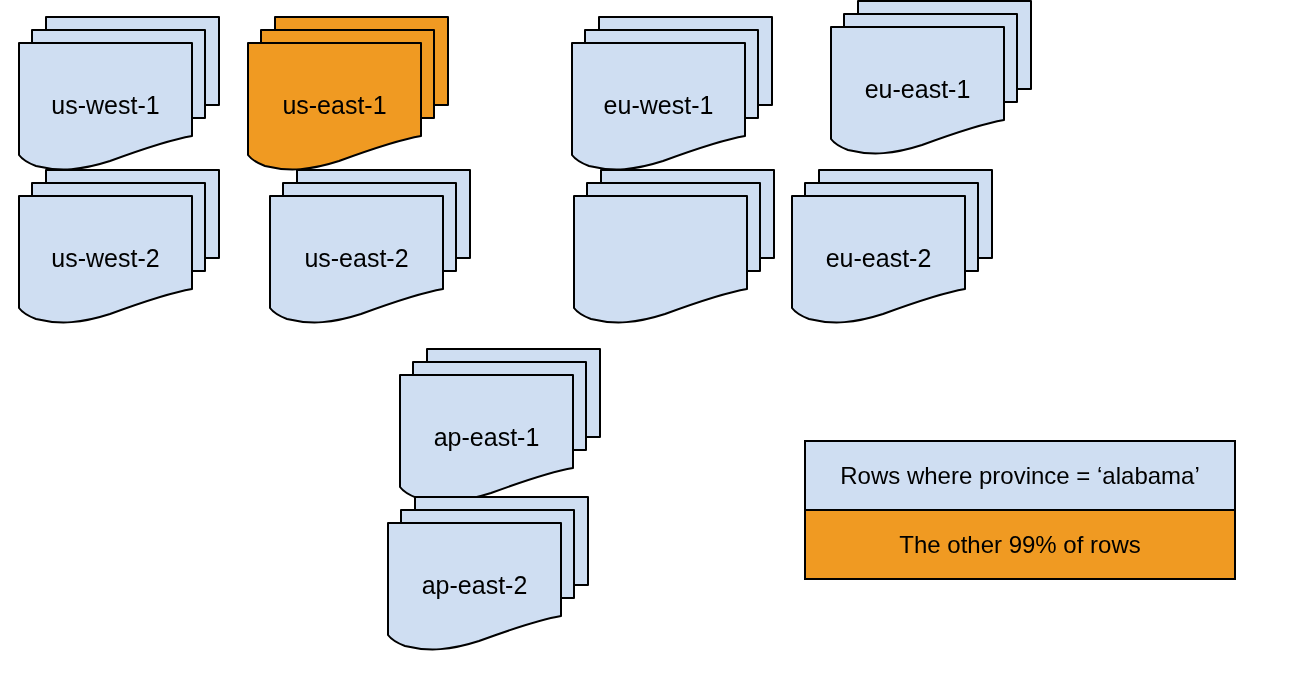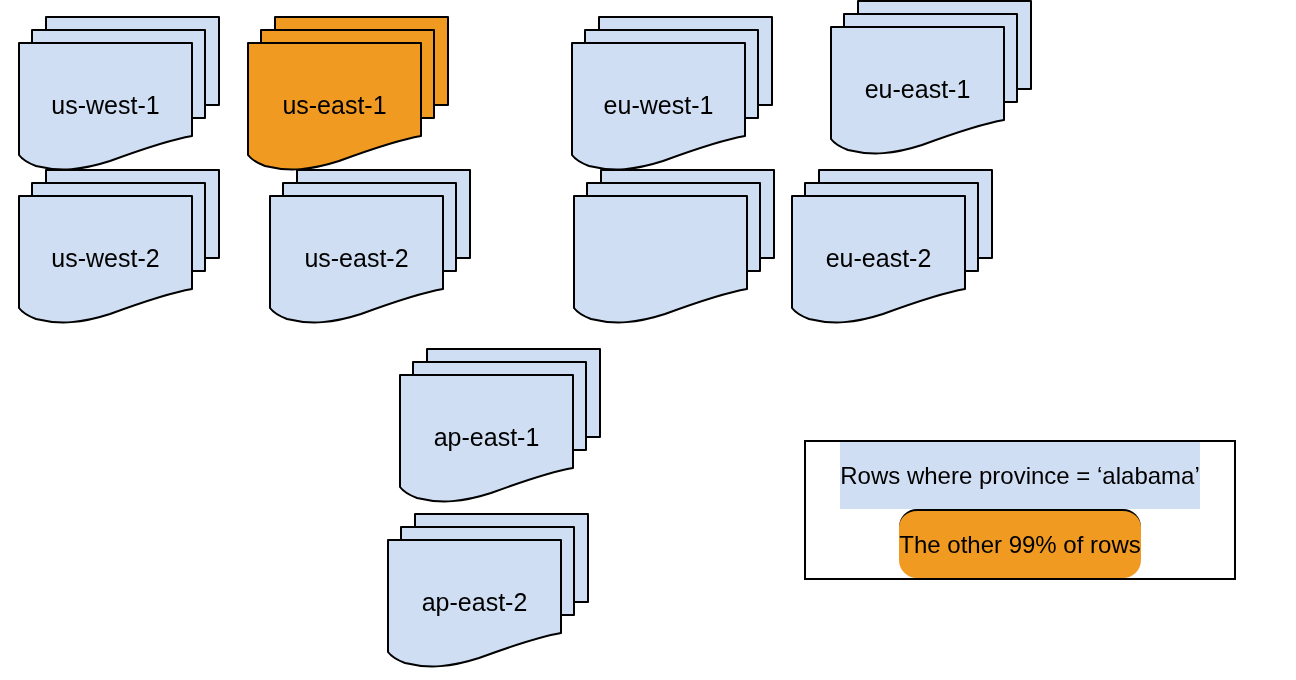--- a/index.html
+++ b/index.html
@@ -49,44 +49,43 @@
   
   .pos-us-west-1 { left: 18px;  top: 16px; }
   .pos-us-east-1 { left: 247px; top: 16px; }
   .pos-eu-west-1 { left: 571px; top: 16px; }
   .pos-eu-east-1 { left: 801px; top: 0; margin-left: 29px; }
   .pos-us-west-2 { left: 18px;  top: 169px; }
   .pos-us-east-2 { left: 235px; top: 169px; margin-left: 34px; }
   .pos-eu-west-2 { left: 573px; top: 169px; }
   .pos-eu-east-2 { left: 791px; top: 169px; }
   .pos-ap-east-1 { left: 399px; top: 348px; }
-  .pos-ap-east-2 { left: 387px; top: 513px; text-align: right; }
+  .pos-ap-east-2 { left: 387px; top: 496px; text-align: right; }
 
   
   .legend {
     position: absolute;
     left: 804px;
     top: 440px;
     width: 432px;
     height: 140px;
     box-sizing: border-box;
     border: 2px solid var(--outline, #000);
     display: flex;
     flex-direction: column;
-    align-items: center;
   }
   .legend-row {
     flex: 1 1 0;
     display: flex;
     align-items: center;
     justify-content: center;
     font-size: 24px;
     white-space: nowrap;
   }
-  .legend-row + .legend-row { border-top: 2px solid var(--outline, #000); border-radius: 18px; }
+  .legend-row + .legend-row { border-top: 2px solid var(--outline, #000); }
 
   .defs-holder { position: absolute; width: 0; height: 0; overflow: hidden; }
 </style>
 </head>
 <body style="background: rgb(255, 255, 255); color: rgb(0, 0, 0);">
 
 <div class="defs-holder">
   <svg width="0" height="0" aria-hidden="true">
     <defs>
       <g id="doc-stack">

